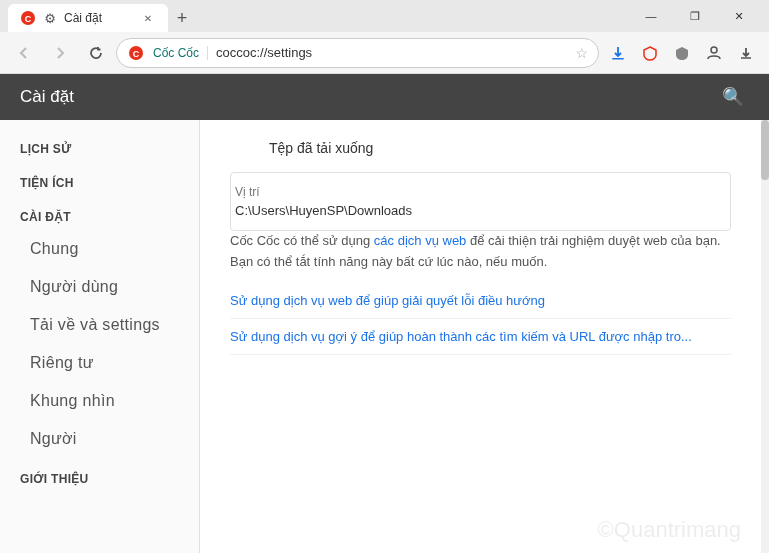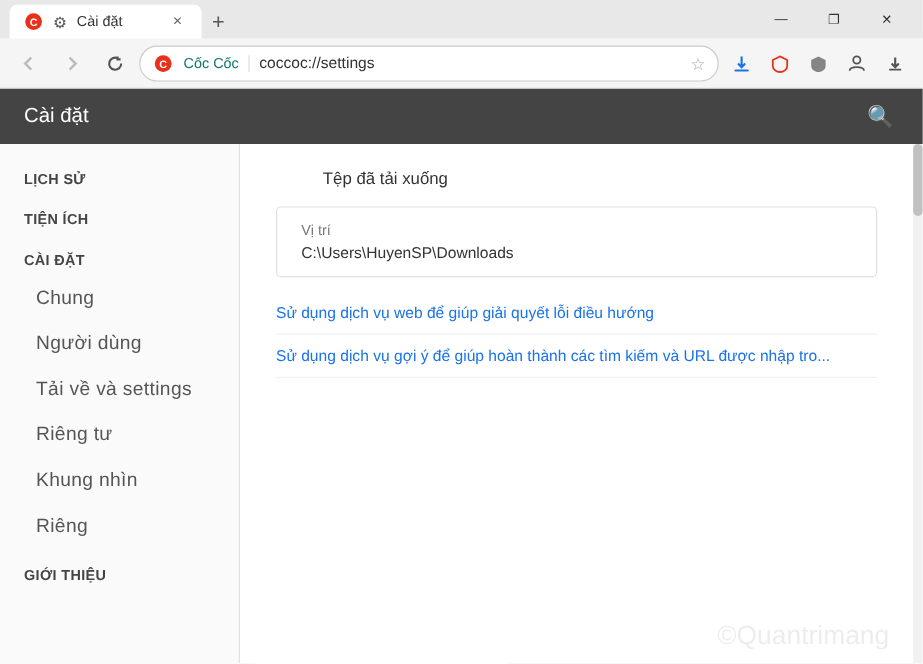--- a/index.html
+++ b/index.html
@@ -228,22 +228,21 @@
       font-size: 14px;
       font-weight: 400;
       color: #333;
       margin-bottom: 16px;
       margin-left: 39px;
     }
 
     .info-box {
       border: 1px solid #e0e0e0;
       border-radius: 4px;
-      padding: 12px 20px;
-      margin-bottom: 12px;
+      padding: 12px 4px;
       background: white;
     }
     .info-box-label {
       font-size: 12px;
       color: #777;
       margin-bottom: 4px;
     }
     .info-box-value {
       font-size: 13px;
       color: #333;
@@ -416,36 +415,39 @@
 
     <div class="sidebar">
       <div class="sidebar-item section-header">LỊCH SỬ</div>
       <div class="sidebar-item section-header">TIỆN ÍCH</div>
       <div class="sidebar-item section-header">CÀI ĐẶT</div>
       <div class="sidebar-item sub-item">Chung</div>
       <div class="sidebar-item sub-item">Người dùng</div>
       <div class="sidebar-item sub-item">Tải về và settings</div>
       <div class="sidebar-item sub-item">Riêng tư</div>
       <div class="sidebar-item sub-item">Khung nhìn</div>
-      <div class="sidebar-item sub-item">Riêng</div>
+      <div class="sidebar-item sub-item">Người</div>
       <div class="sidebar-item section-header">GIỚI THIỆU</div>
     </div>
 
     <div class="content">
       <div class="content-inner">
 
         <div class="section-title">Tệp đã tải xuống</div>
 
         <div class="info-box">
           <div class="info-box-label">Vị trí</div>
           <div class="info-box-value">C:\Users\HuyenSP\Downloads</div>
         </div>
 
 
 
+        <div class="description-text">
+          <span>Cốc Cốc có thể sử dụng </span><span class="link-blue">các dịch vụ web</span><span> để cải thiện trải nghiệm duyệt web của bạn. Bạn có thể tắt tính năng này bất cứ lúc nào, nếu muốn.</span>
+        </div>
 
         <div class="link-item">
           <span class="link-blue">Sử dụng dịch vụ web để giúp giải quyết lỗi điều hướng</span>
         </div>
 
         <div class="link-item">
           <span class="link-blue">Sử dụng dịch vụ gợi ý để giúp hoàn thành các tìm kiếm và URL được nhập tro...</span>
         </div>
       </div>
 

